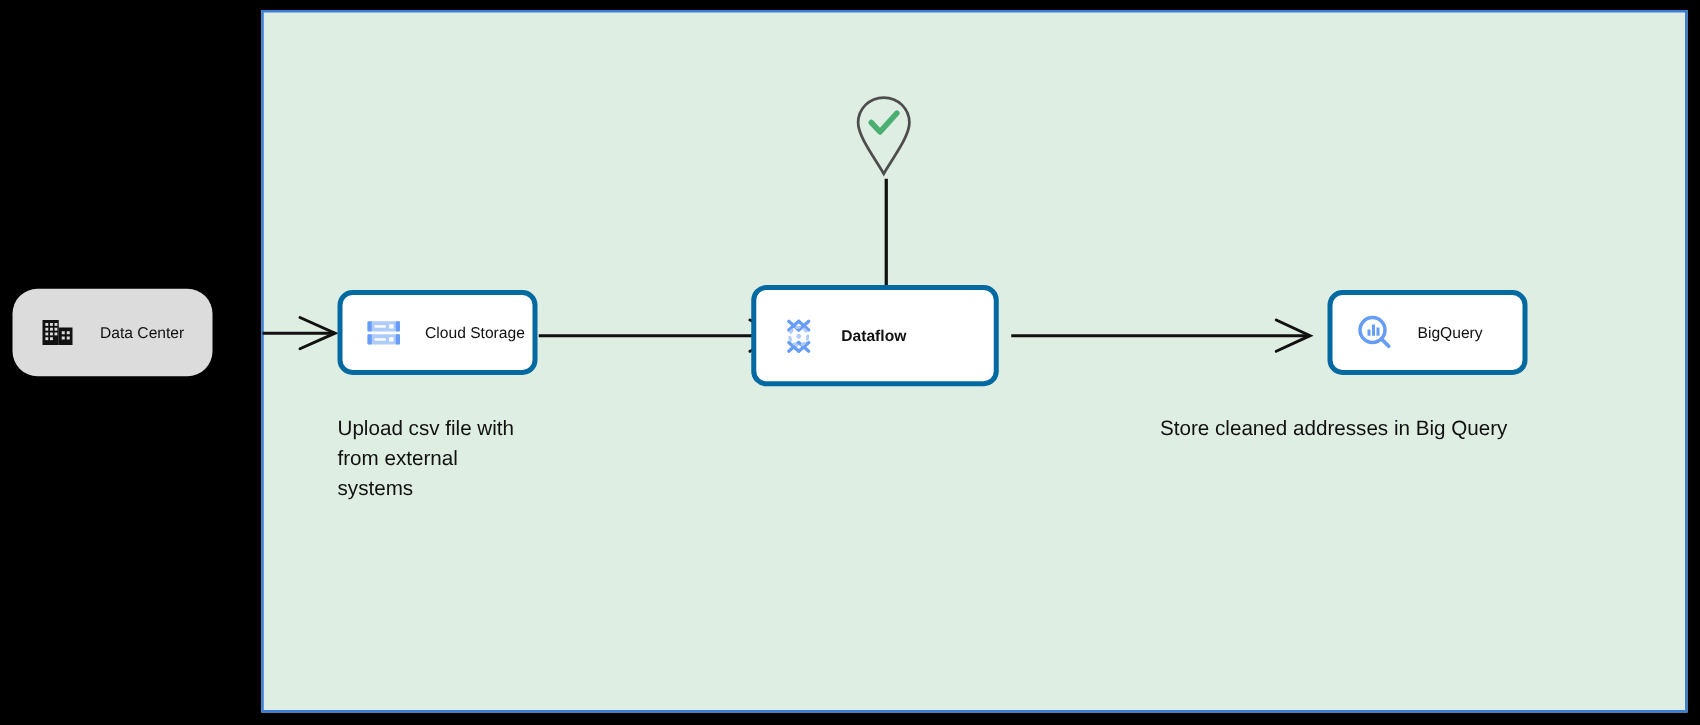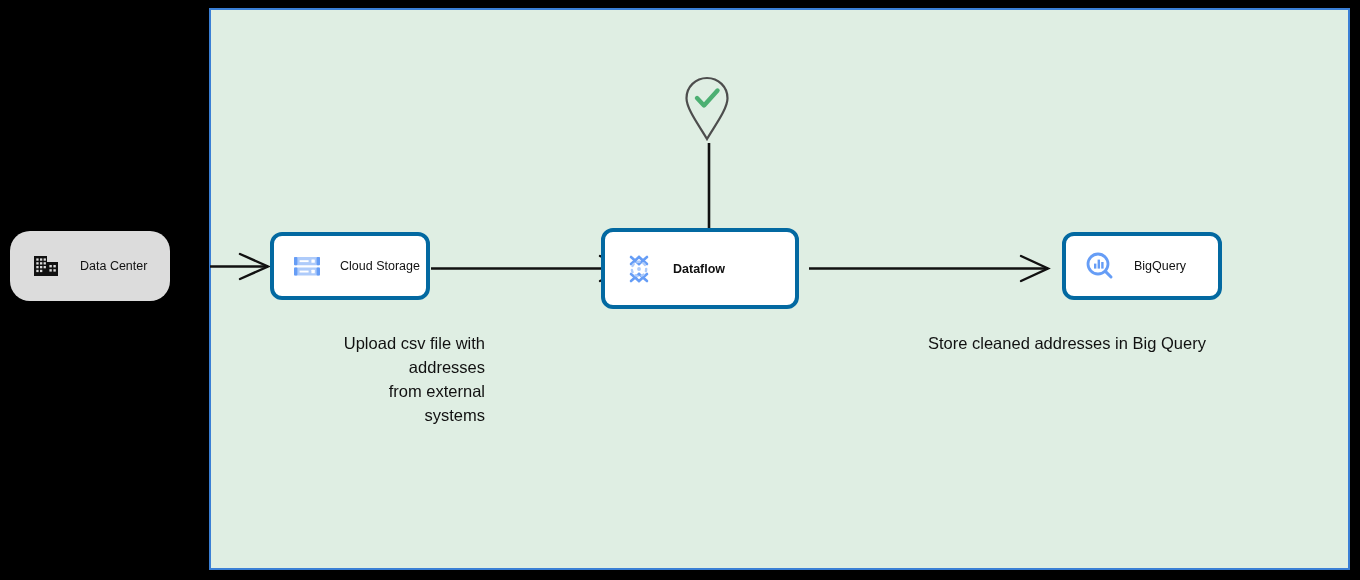--- a/index.html
+++ b/index.html
@@ -118,21 +118,21 @@
   .caption {
     position: absolute;
     font-size: 16.5px;
     line-height: 24px;
     color: #111111;
   }
   #caption-storage {
     left: 270px;
     top: 331px;
     width: 215px;
-    text-align: right;
+    text-align: left;
   }
   #caption-dataflow {
     left: 540px;
     top: 331px;
     width: 395px;
     text-align: center;
   }
   #caption-bigquery {
     left: 928px;
     top: 331px;
@@ -259,21 +259,20 @@
 
   <div class="api-marker">
     <svg width="46" height="66" viewBox="0 0 46 66" xmlns="http://www.w3.org/2000/svg">
       <path d="M 23 2 C 11.5 2 2.5 11 2.5 22.2 C 2.5 33 15.5 50 23 63 C 30.5 50 43.5 33 43.5 22.2 C 43.5 11 34.5 2 23 2 Z" fill="none" stroke="#4d4d4d" stroke-width="2.2"></path>
       <path d="M 13 22 L 20 29.5 L 33.5 14.5" fill="none" stroke="#4caf72" stroke-width="4.4" stroke-linecap="round" stroke-linejoin="round"></path>
     </svg>
   </div>
 
   <div class="caption" id="caption-storage">
     <div>Upload csv file with</div>
-    <div>addresses</div>
     <div>from external</div>
     <div>systems</div>
   </div>
 
 
   <div class="caption" id="caption-bigquery">Store cleaned addresses in Big Query</div>
 
 </div>
 
 </body></html>

